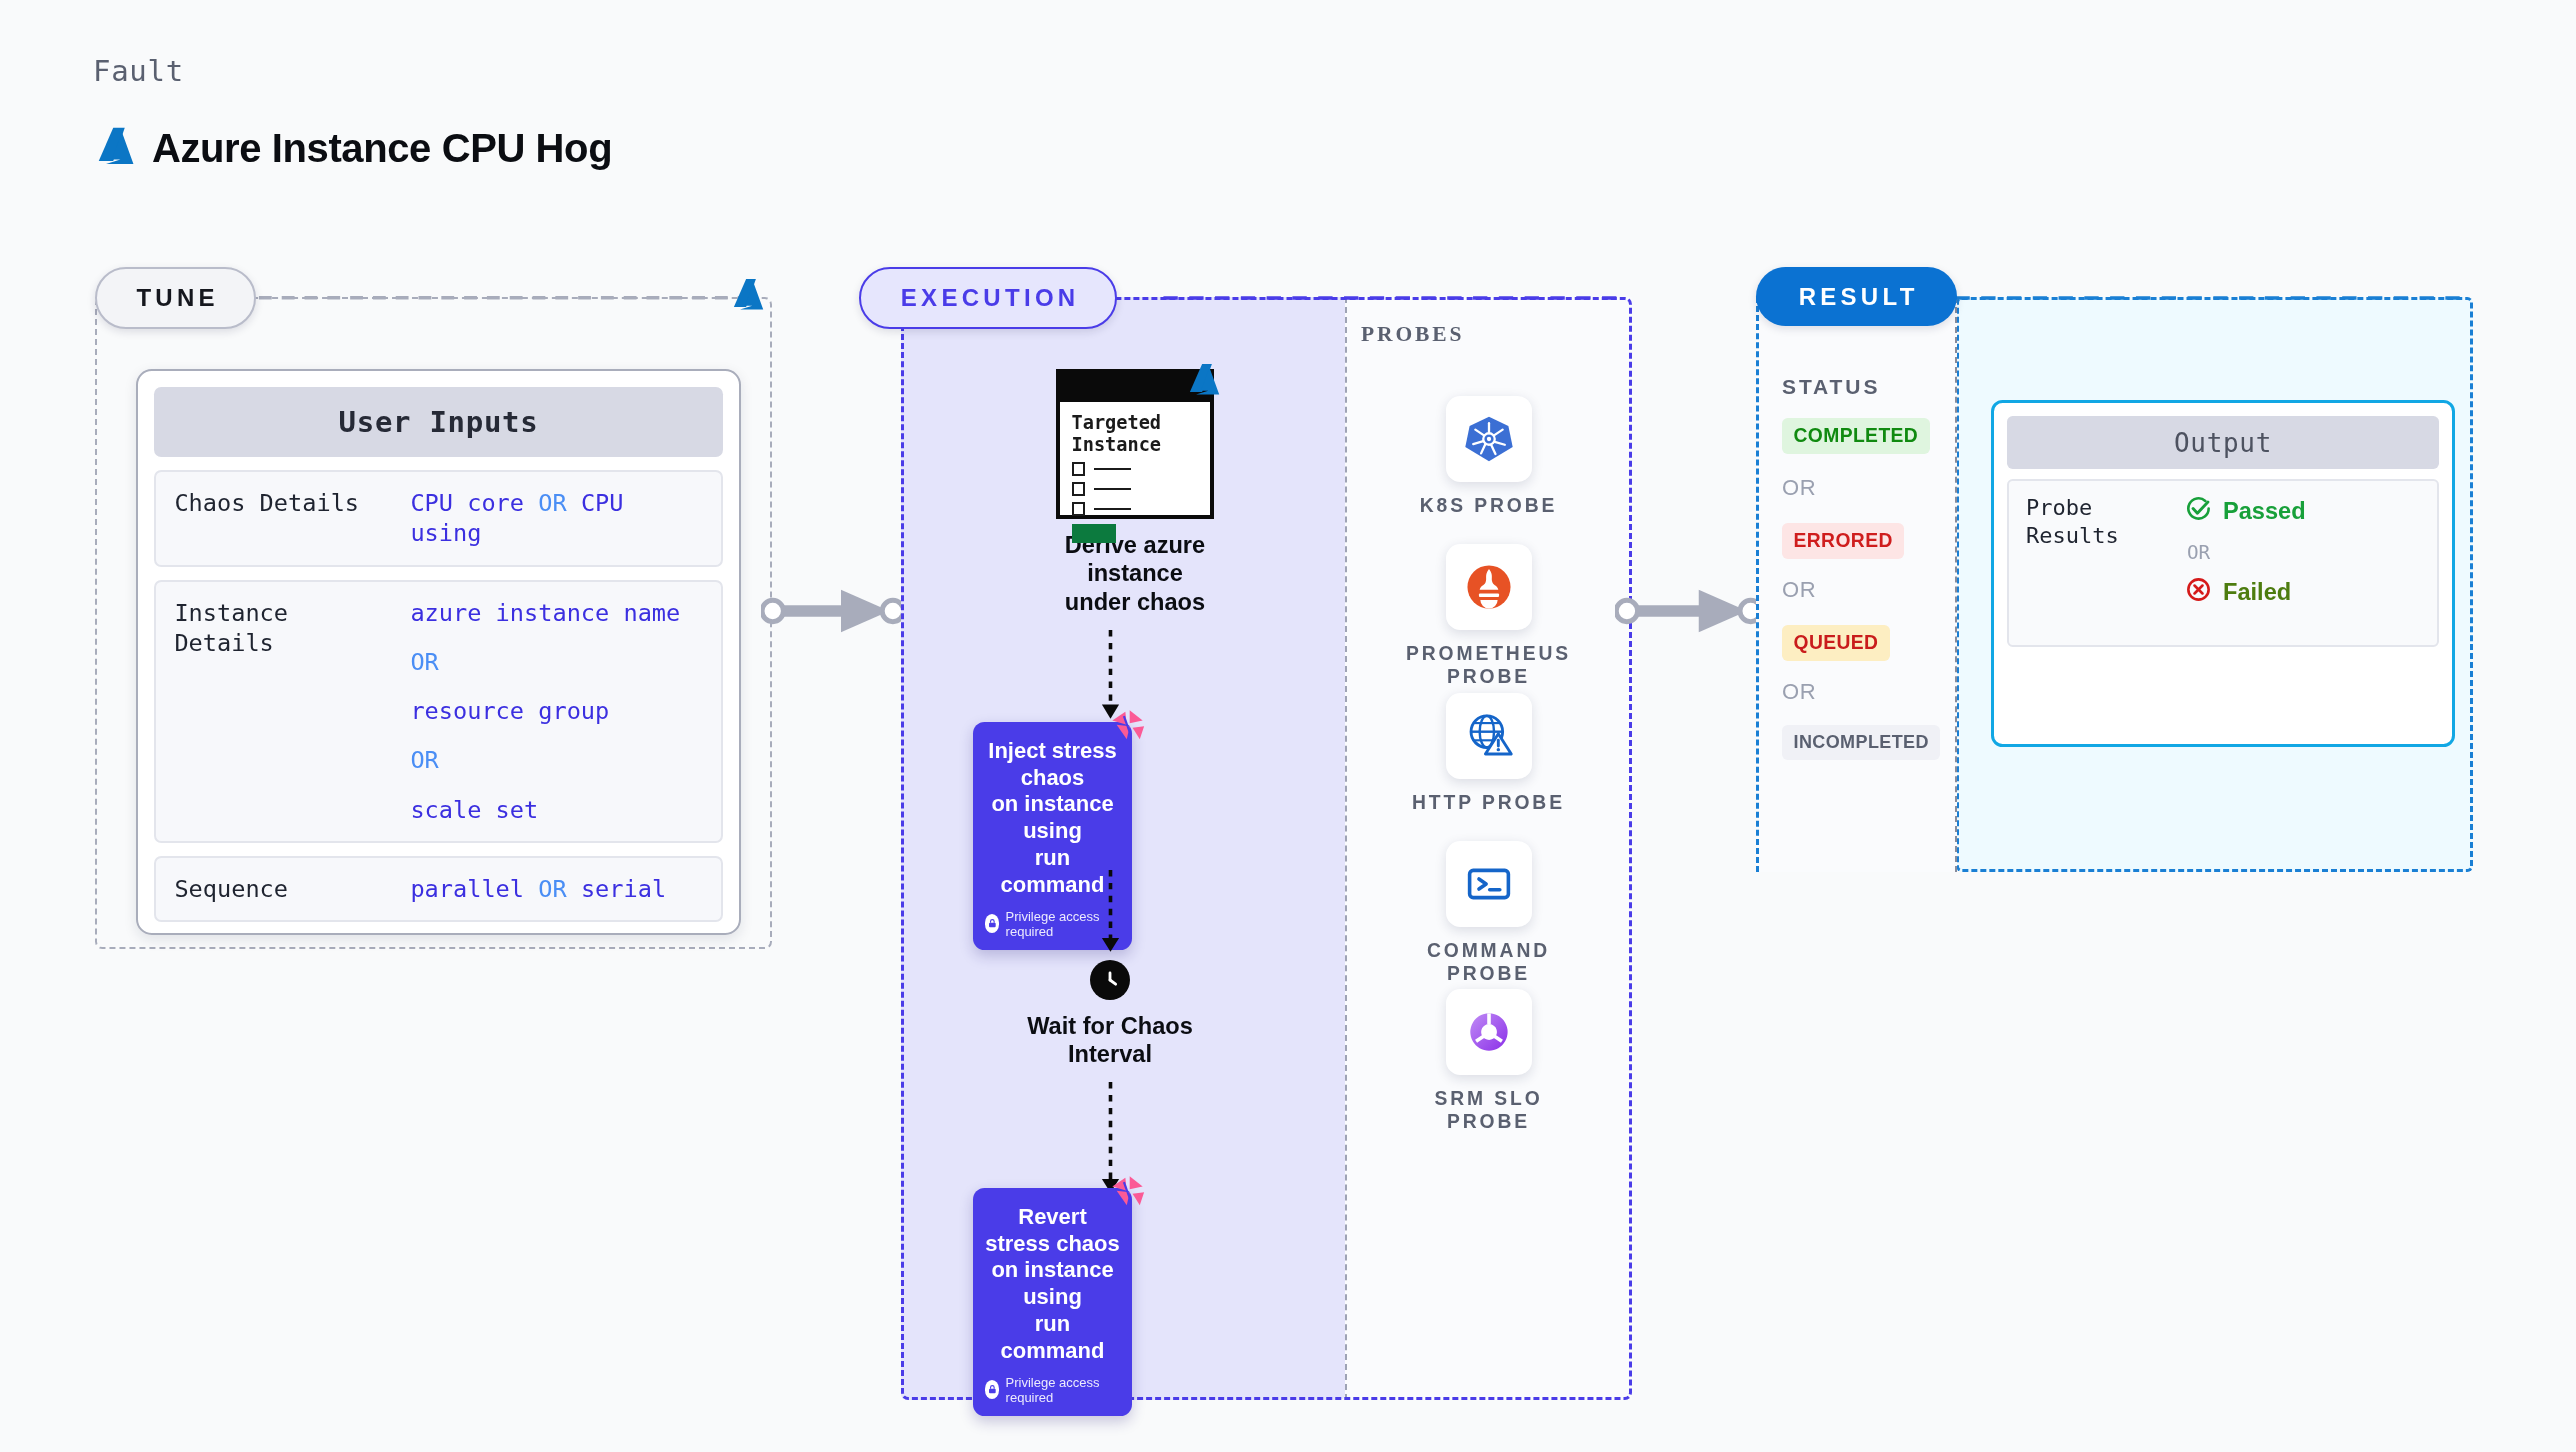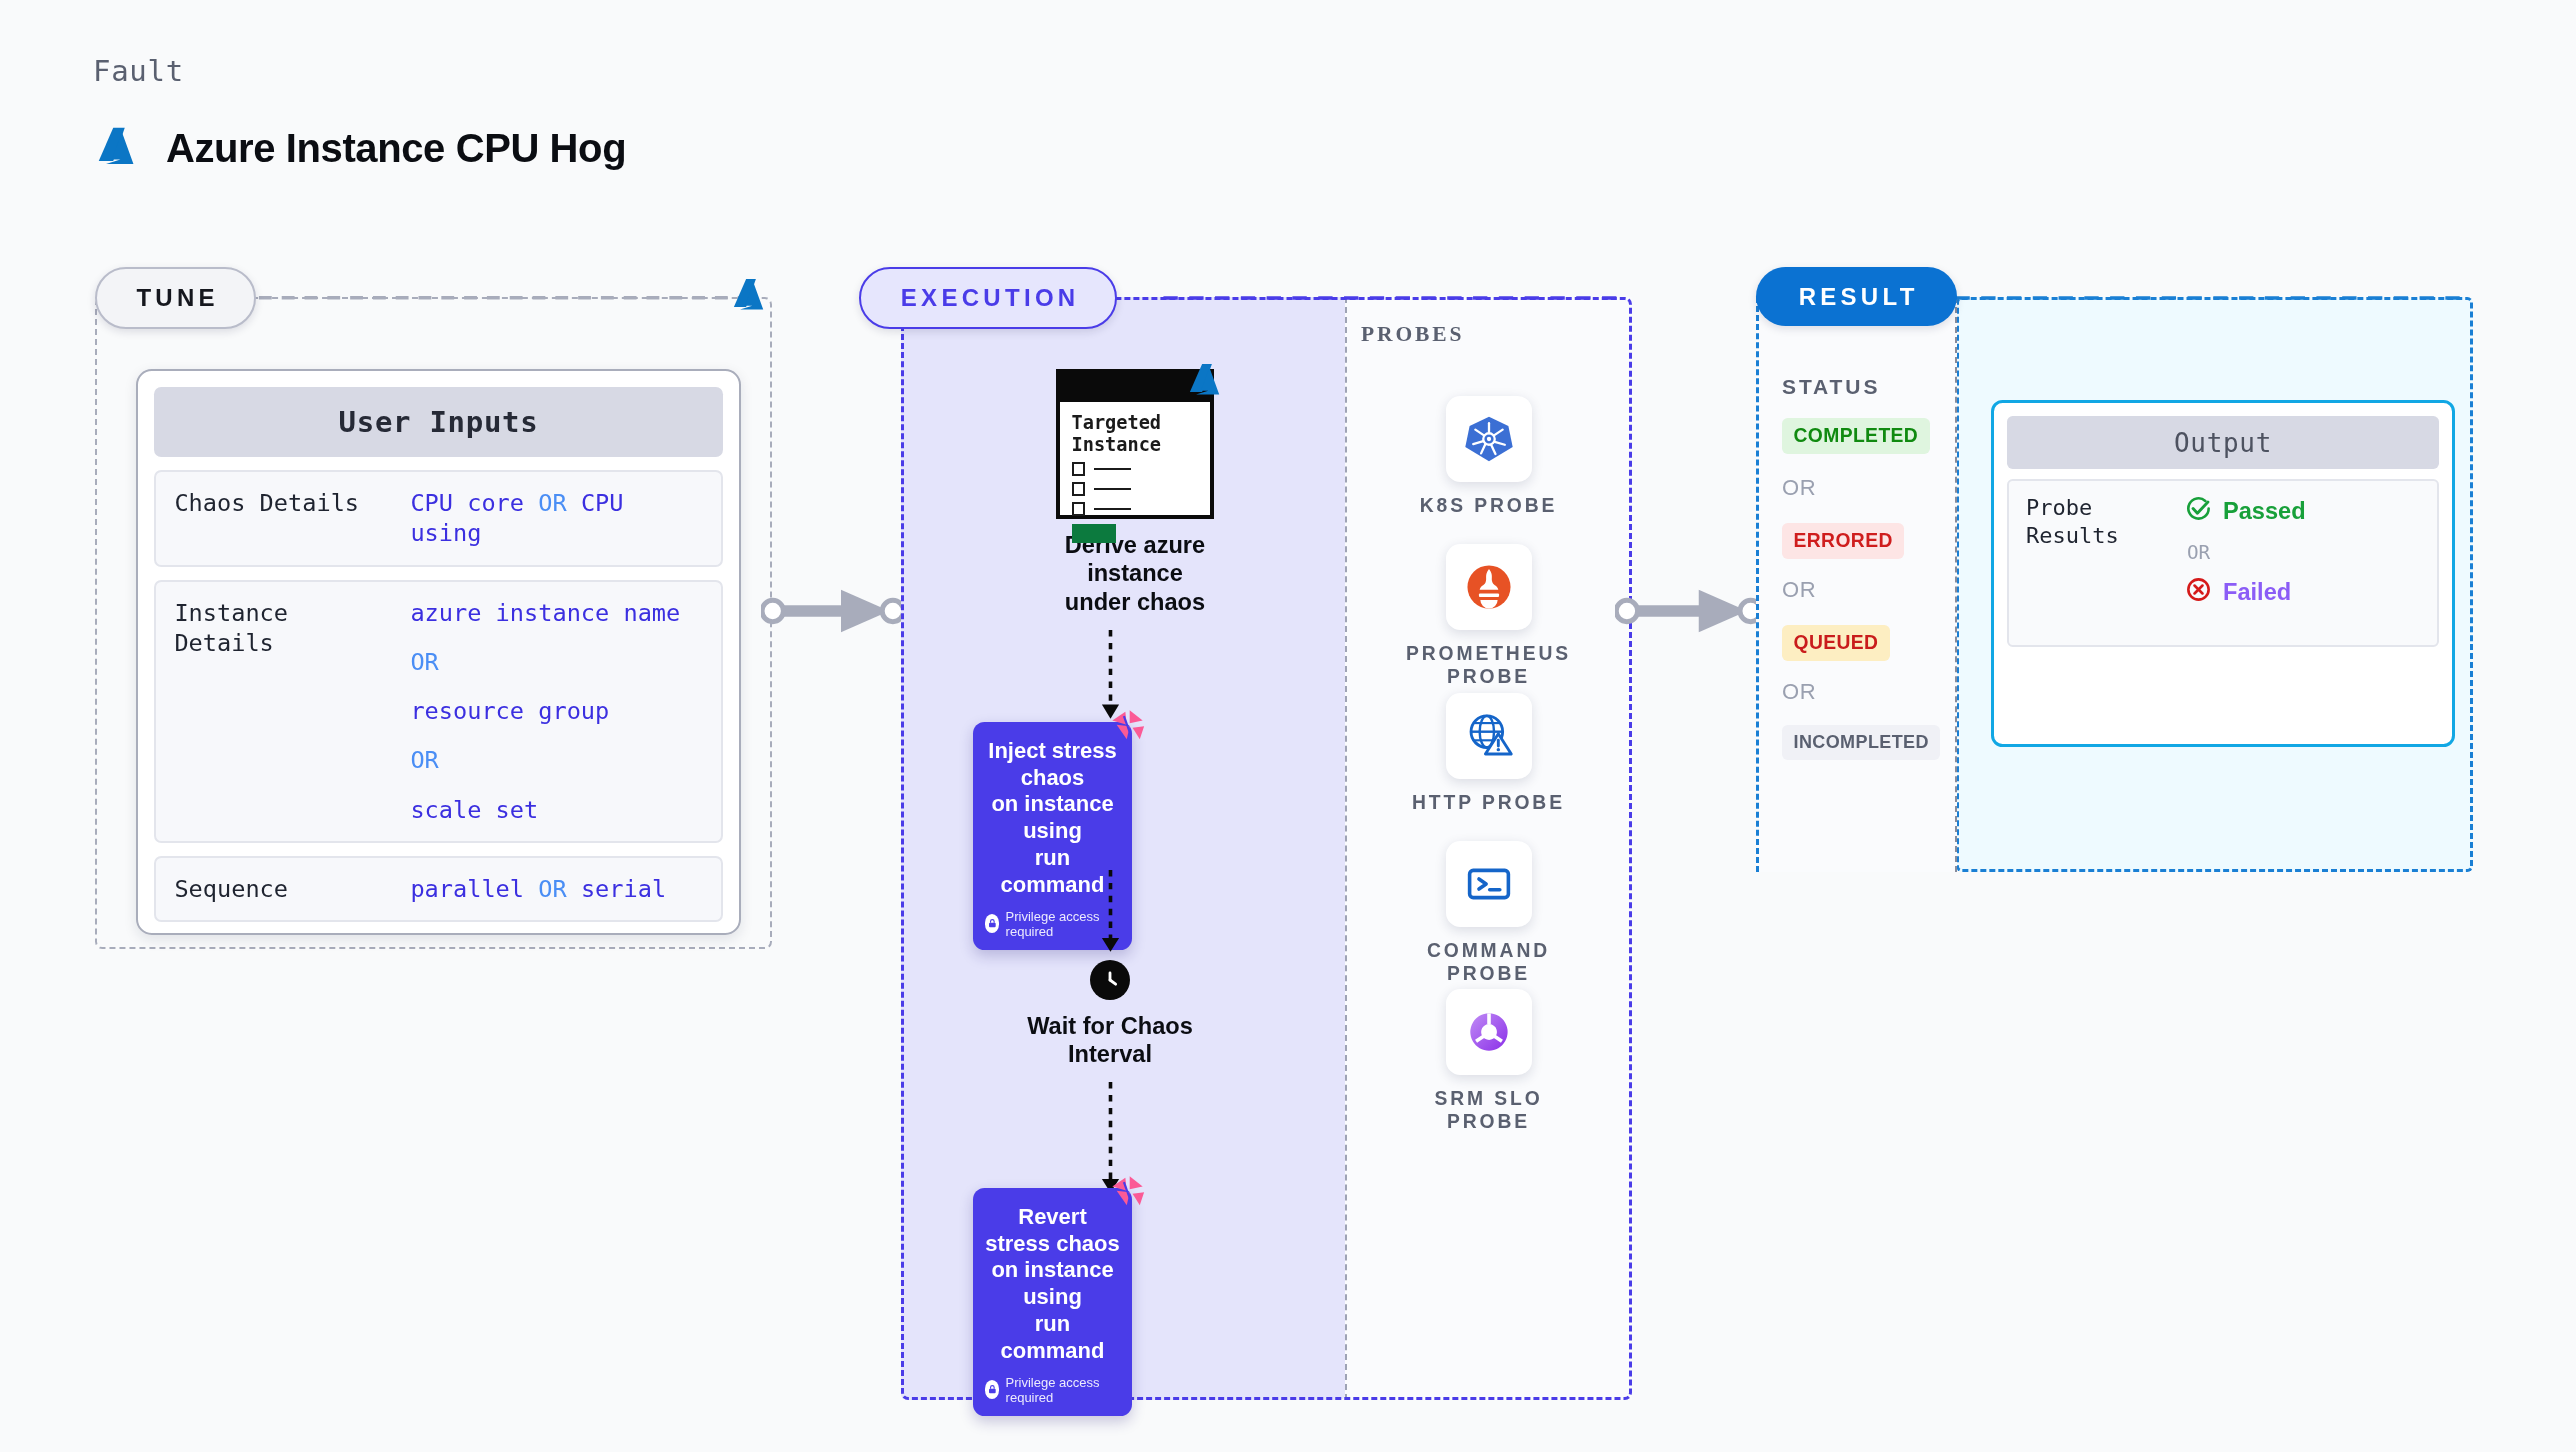--- a/index.html
+++ b/index.html
@@ -10,21 +10,21 @@
     overflow: hidden;
   }
   .stage { position: relative; width: 2576px; height: 1452px; }
 
   
   .hdr-kicker {
     position: absolute; left: 93px; top: 54px;
     font-family: "DejaVu Sans Mono", monospace;
     font-size: 29px; color: #5a6070; letter-spacing: 0.7px;
   }
-  .hdr-row { position: absolute; left: 93px; top: 122px; display: flex; align-items: center; gap: 21px; }
+  .hdr-row { position: absolute; left: 93px; top: 122px; display: flex; align-items: center; gap: 7px; }
   .hdr-title {
     font-size: 40px; font-weight: bold; color: #0b0d12; letter-spacing: -0.4px;
     font-family: "Liberation Sans", sans-serif;
   }
   .azure-logo { display:block; }
 
   
   .panel-badge {
     position: absolute; z-index: 6;
     display: flex; align-items: center; justify-content: center;
@@ -211,21 +211,21 @@
   }
   .out-row {
     margin-top: 10px; background: #f9fafc; border: 2.1px solid #e3e5ec;
     border-radius: 5.7px; padding: 13px 17px; display: flex; align-items: flex-start;
     font-family: "DejaVu Sans Mono", monospace; font-size: 22px;
   }
   .out-label { color: #1f2430; width: 158px; flex: none; line-height: 1.26; white-space: pre-line; }
   .out-vals { flex: 1; }
   .pr-line { display: flex; align-items: center; gap: 10px; font-family: "Liberation Sans", sans-serif; font-weight: bold; font-size: 23.6px; }
   .pr-pass { color: #18a03a; }
-  .pr-fail { color: #8b5cf6; }
+  .pr-fail { color: #4d7c0f; }
   .pr-or { margin: 11.5px 0 11.5px 2.9px; color: #9aa0b0; font-size: 19.3px; font-family: "DejaVu Sans Mono", monospace; }
 </style>
 </head>
 <body>
 
 <div class="stage">
 
   <div class="hdr-kicker">Fault</div>
   <div class="hdr-row">
     <span>

